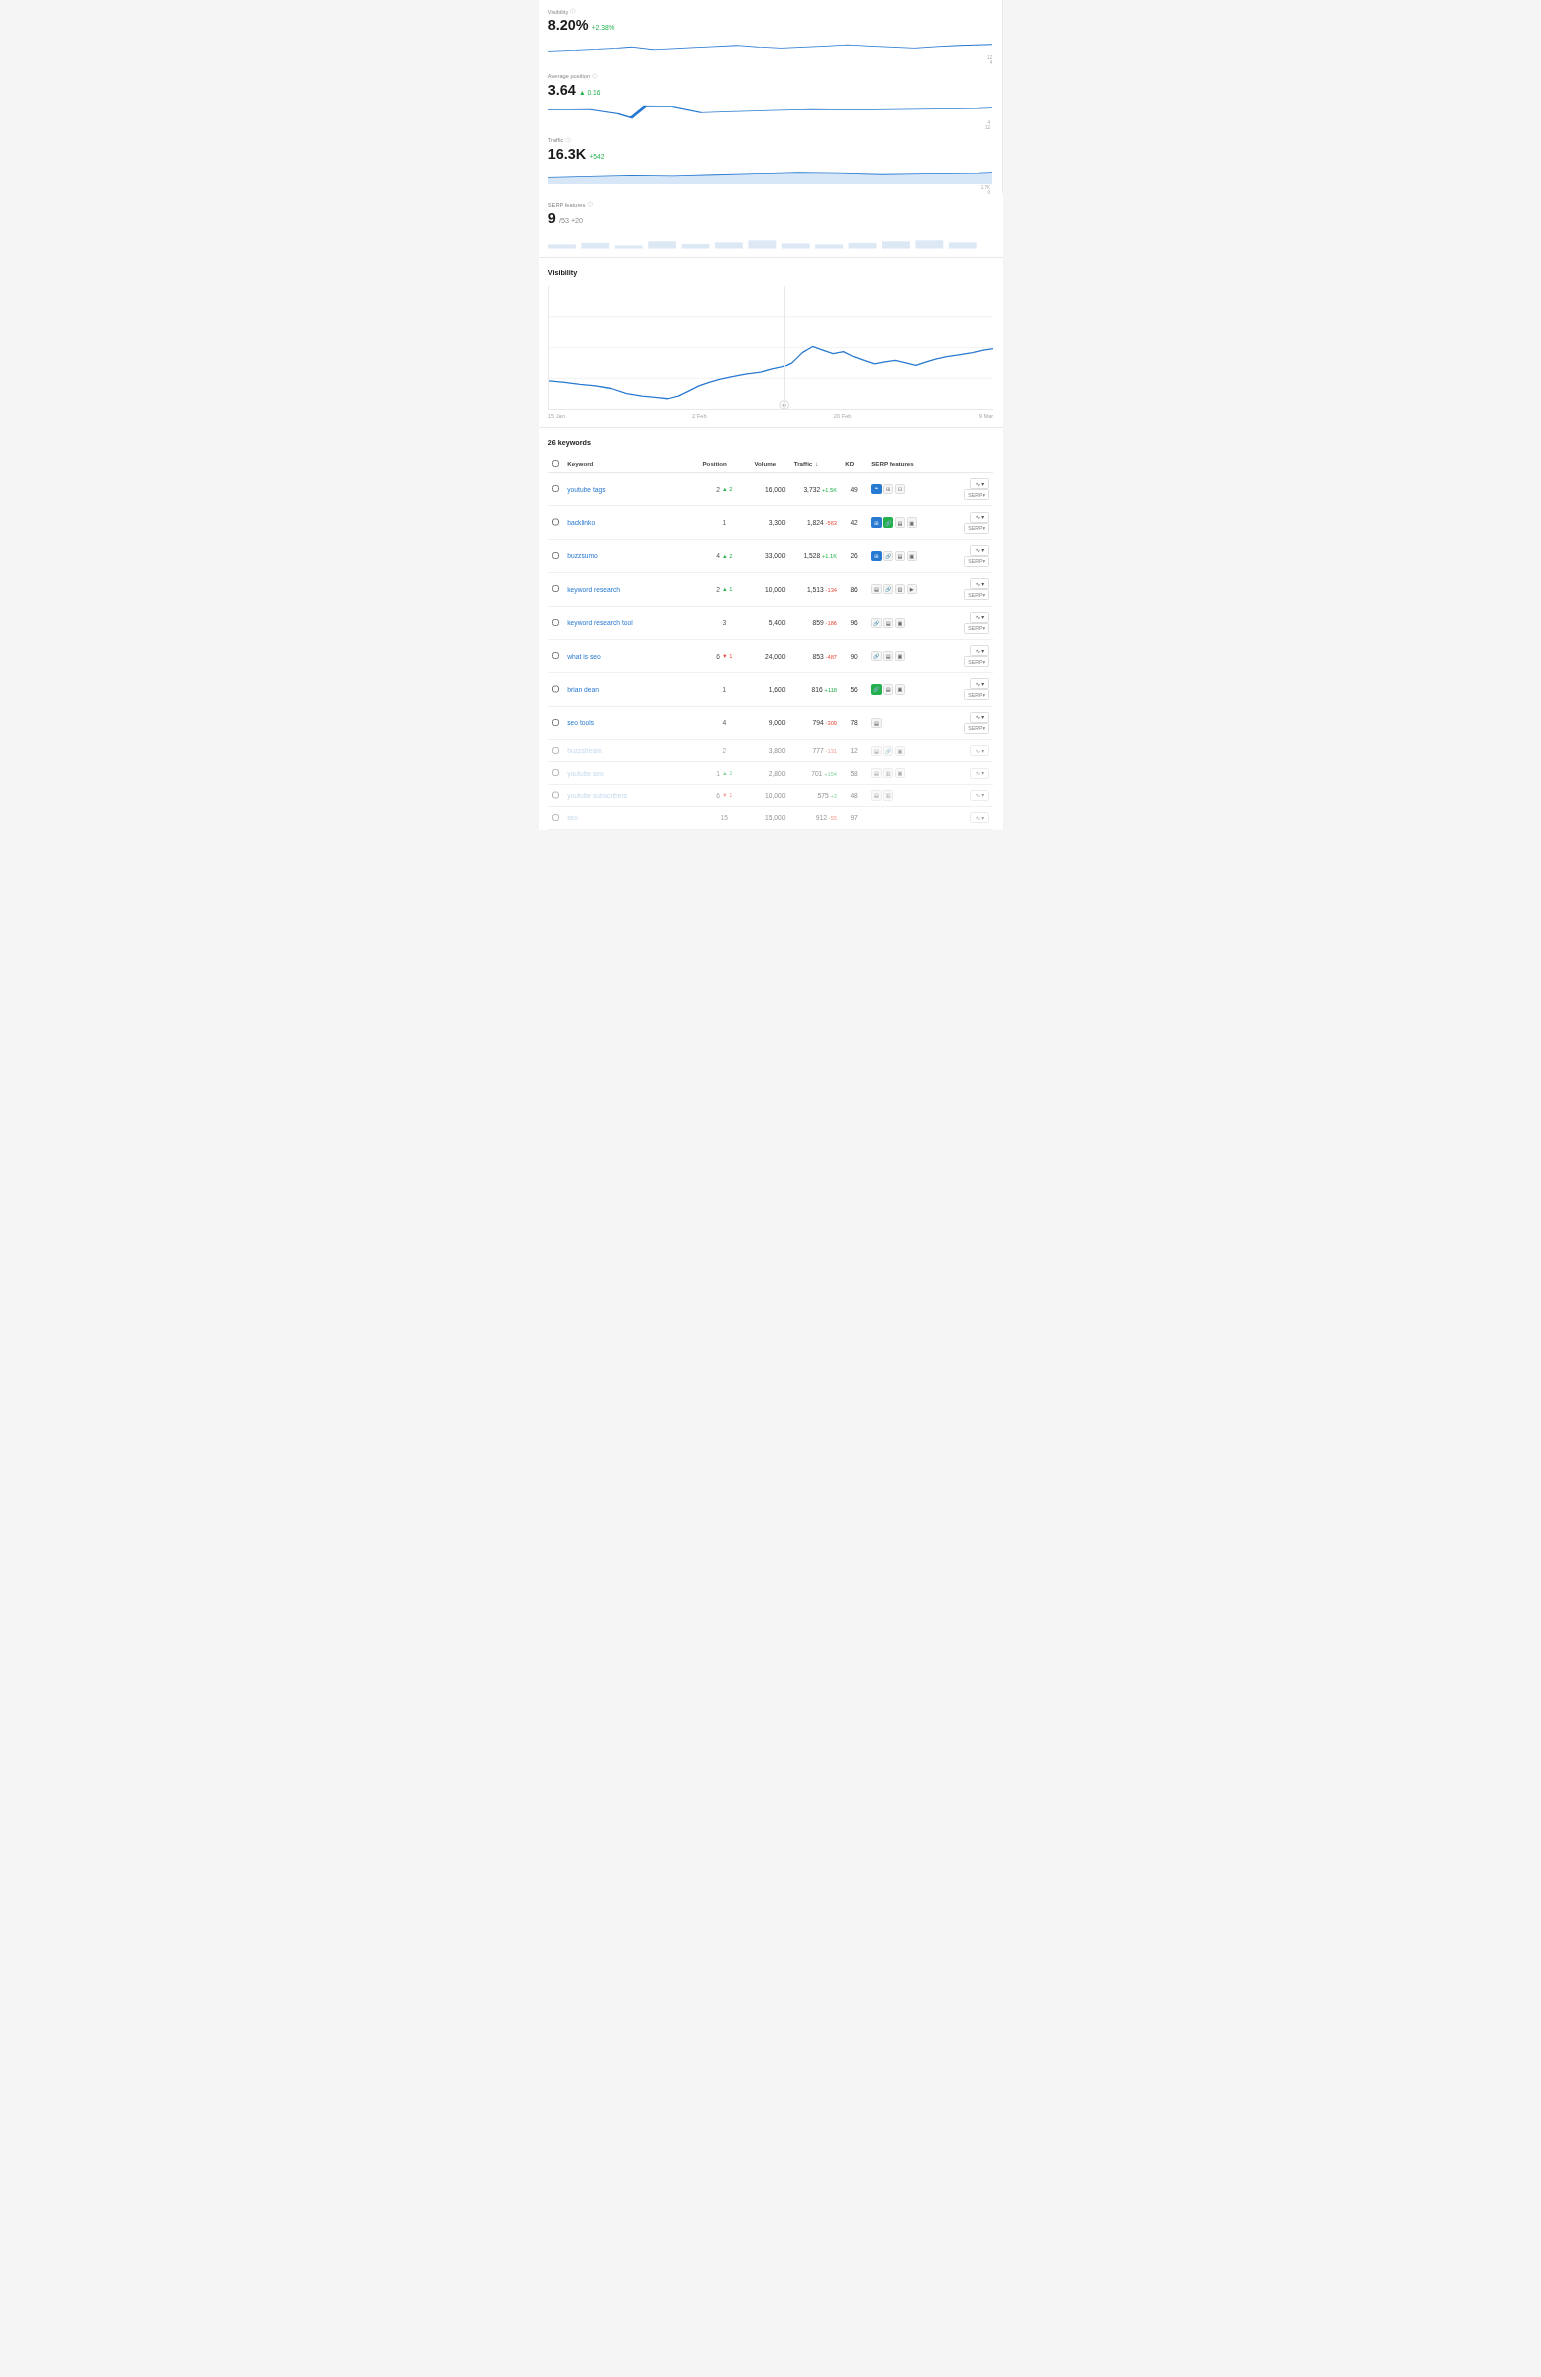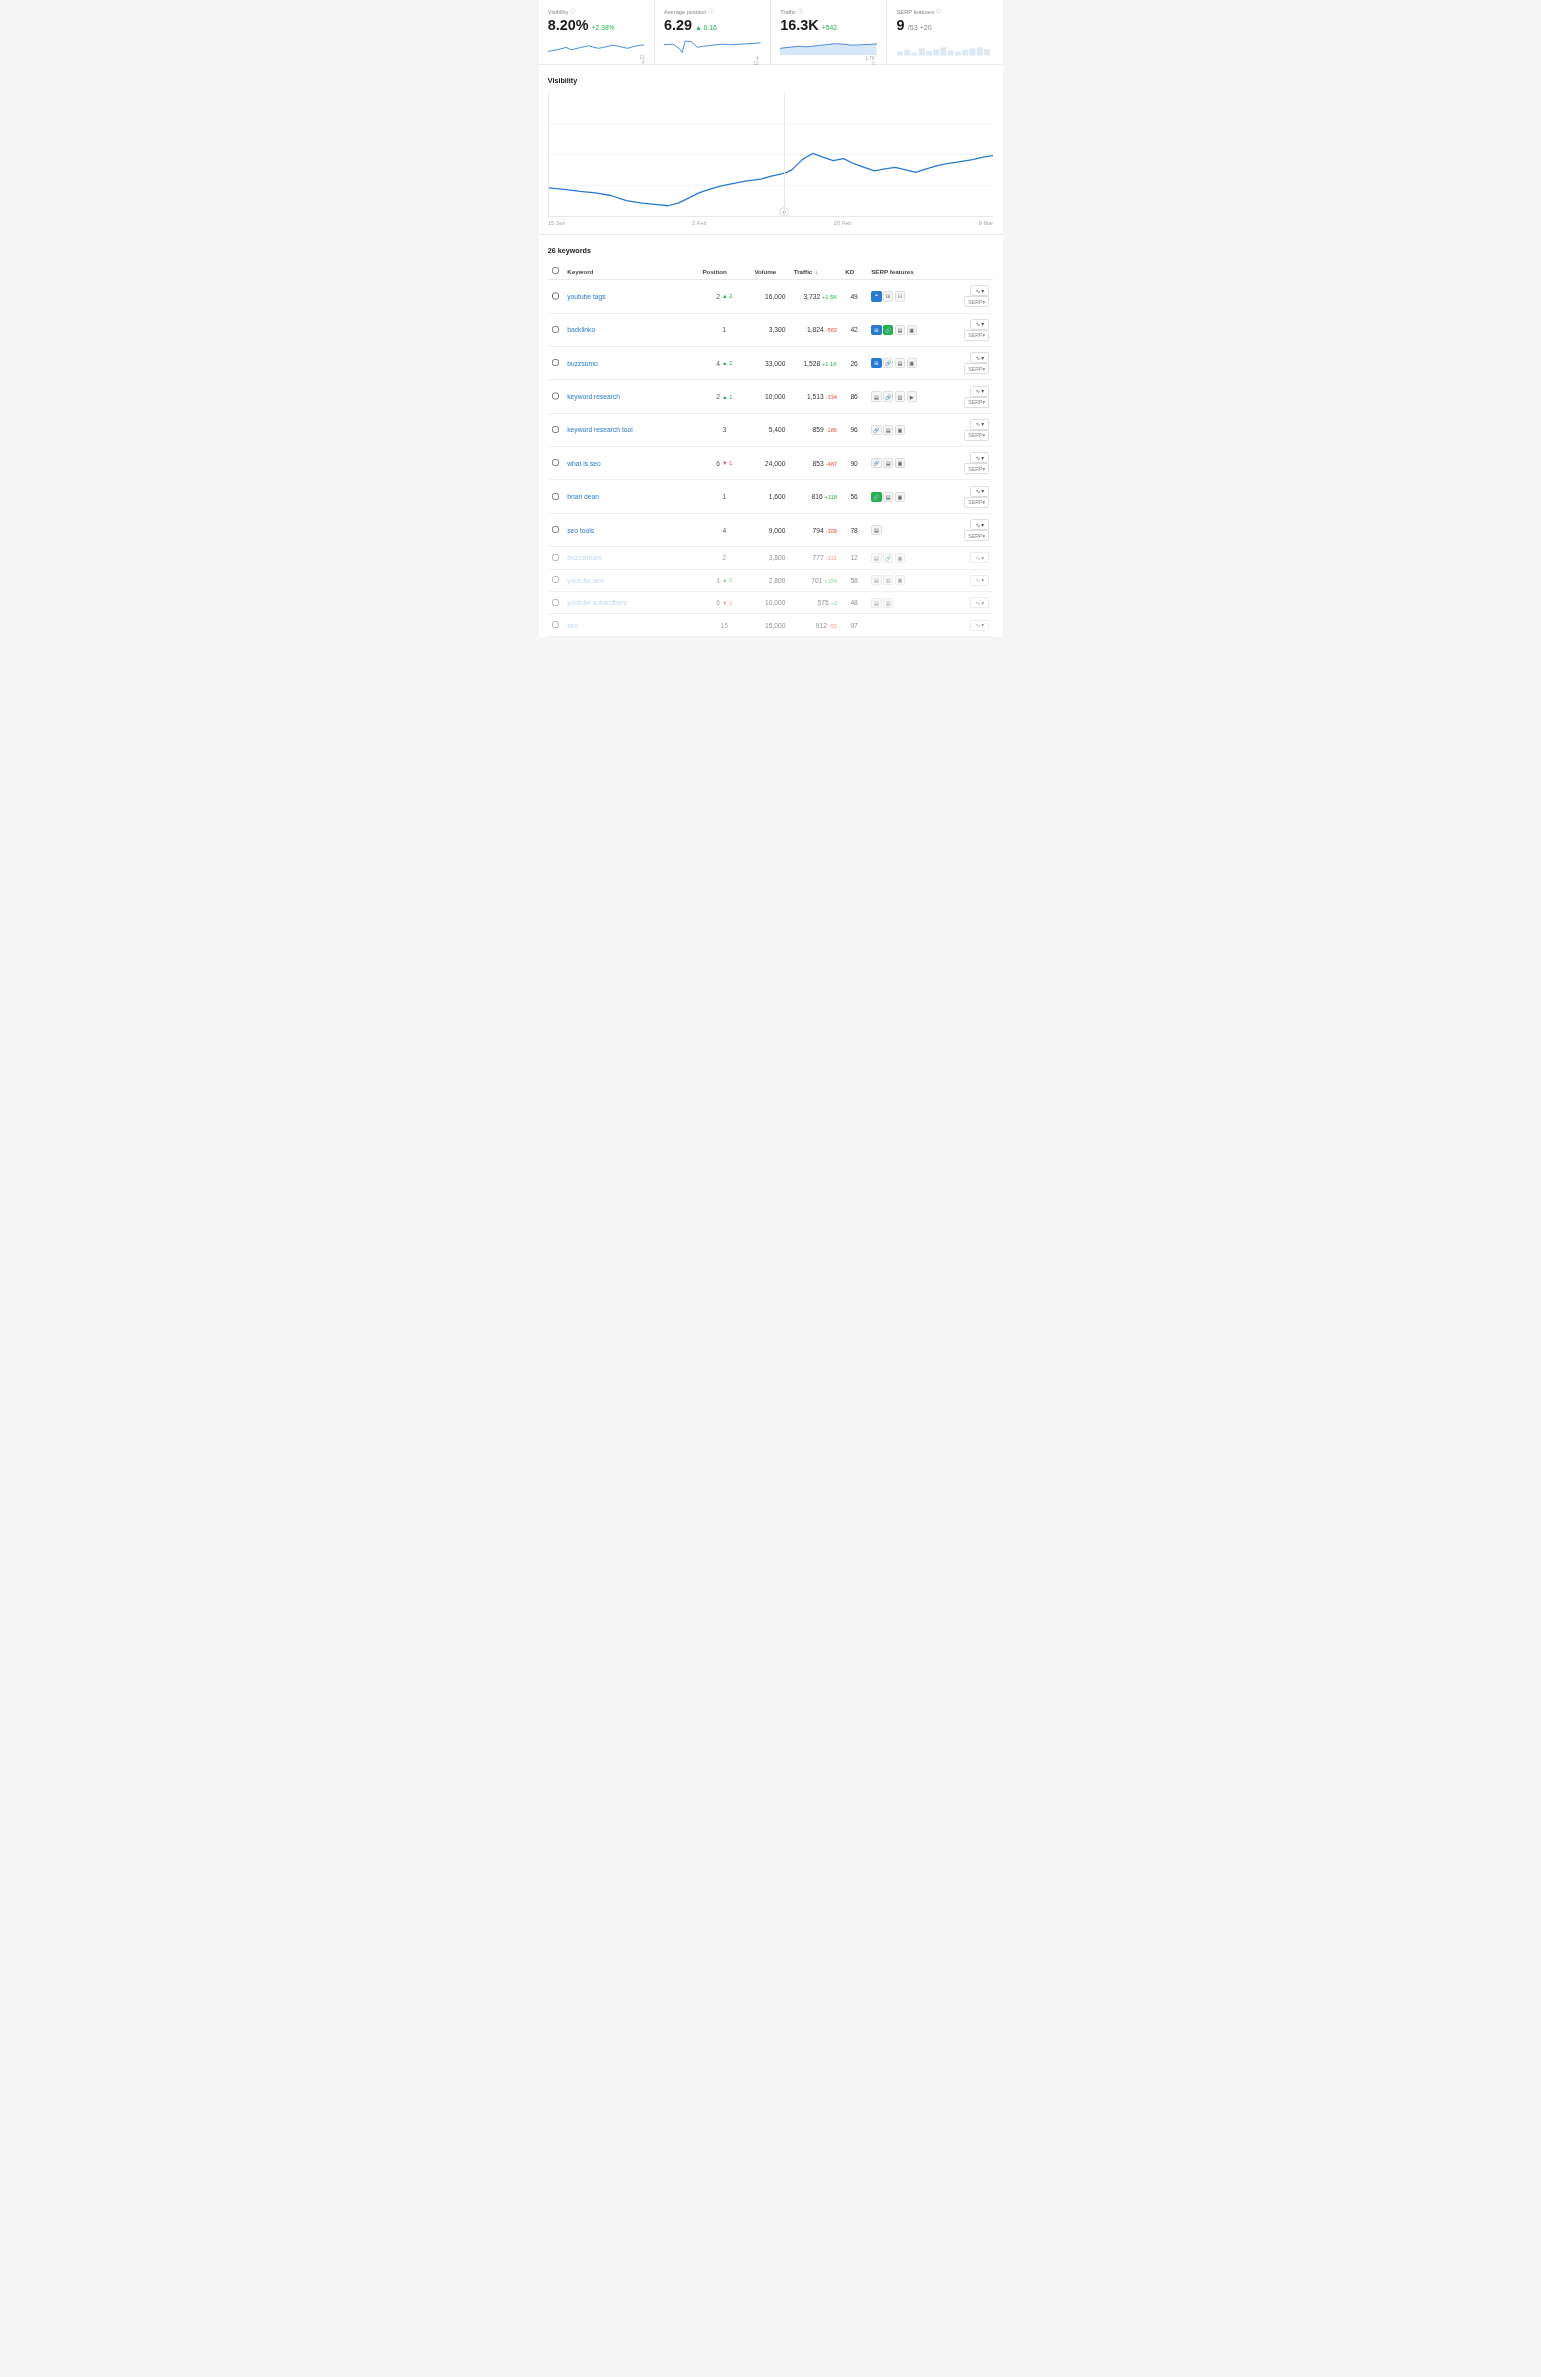--- a/index.html
+++ b/index.html
@@ -14,20 +14,21 @@
       max-width: 464px;
       margin: 0 auto;
       background: #fff;
     }
 
     
     .metrics-row {
       display: flex;
       border-bottom: 0.5px solid #e8e8e8;
       background: #fff;
+      flex-direction: column;
     }
     .metric-card {
       flex: 1;
       padding: 8.3px 9.3px 6.2px;
       border-right: 0.5px solid #e8e8e8;
     }
     .metric-card:last-child { border-right: none; }
     .metric-label {
       font-size: 5.7px;
       color: #888;
@@ -248,21 +249,21 @@
         </div>
       </div>
     </div>
 
     <div class="metric-card">
       <div class="metric-label">
         <span>Average position</span>
         <span class="info-icon">ⓘ</span>
       </div>
       <div class="metric-value">
-        <span>6.29</span>
+        <span>3.64</span>
         <span class="change-positive">▲ <span>0.16</span></span>
       </div>
       <div class="mini-chart">
         <svg viewBox="0 0 160 40" preserveAspectRatio="none">
           <polyline points="0,15 15,14 25,22 30,30 35,8 45,9 55,20 65,18 80,16 95,14 110,15 125,14 140,13 155,12 160,11" fill="none" stroke="#2879d0" stroke-width="1.5"></polyline>
         </svg>
         <div style="display:flex;justify-content:space-between;font-size:4.6px;color:#aaa;margin-top:-3.1px;padding-right:2.1px;">
           <span></span>
           <span>4</span>
         </div>

